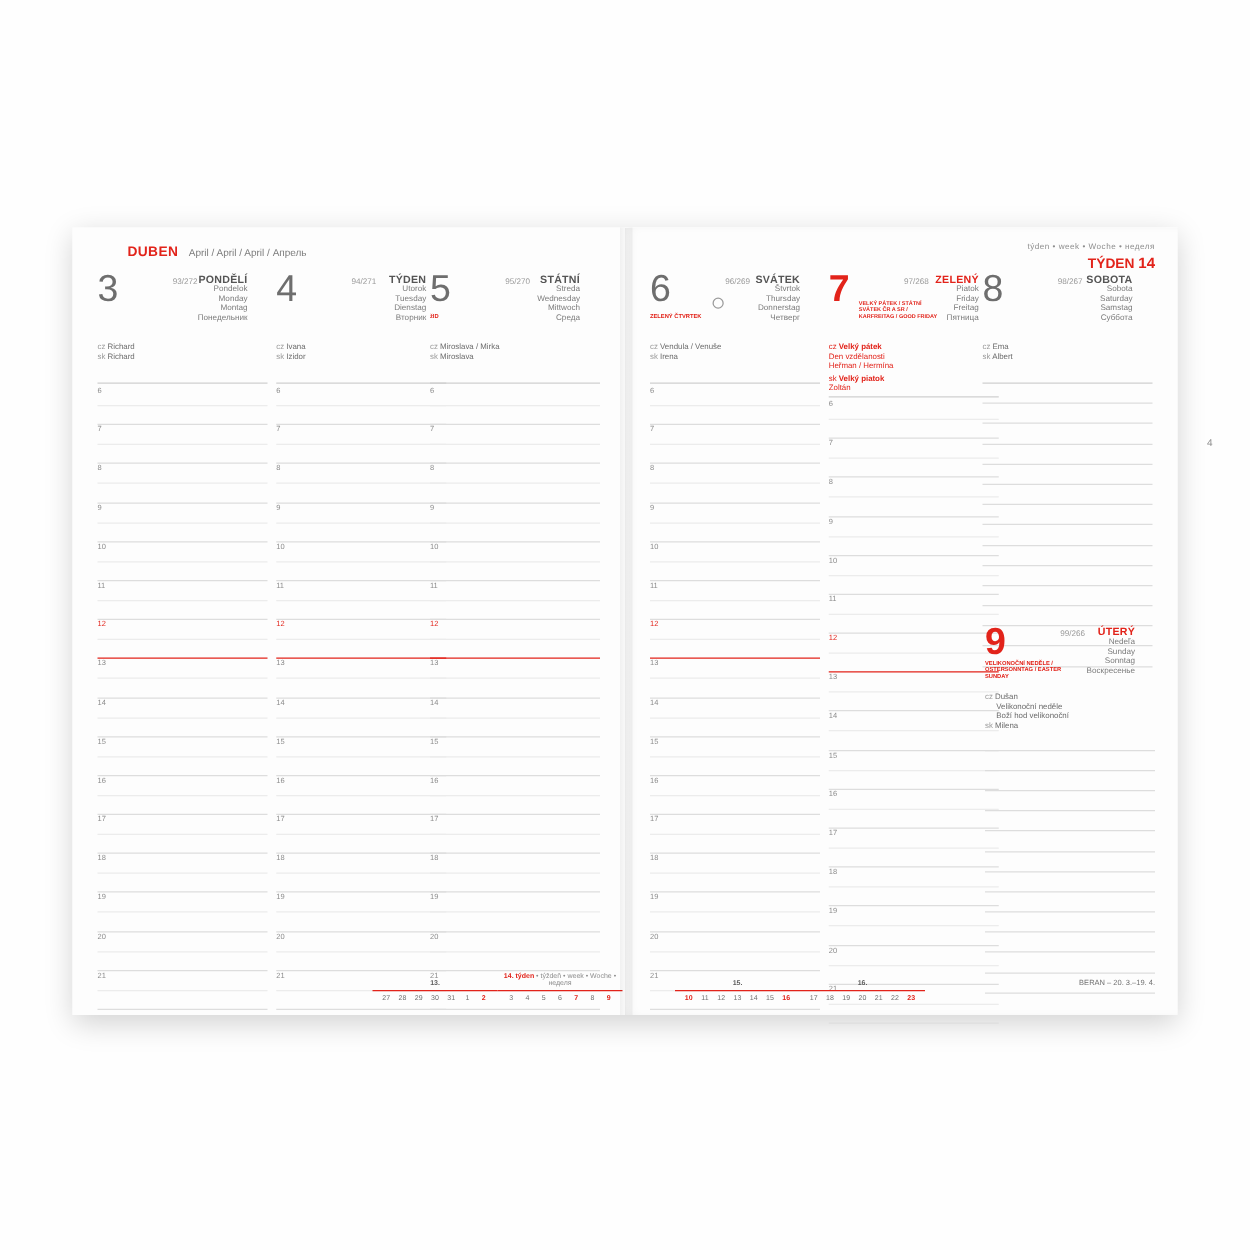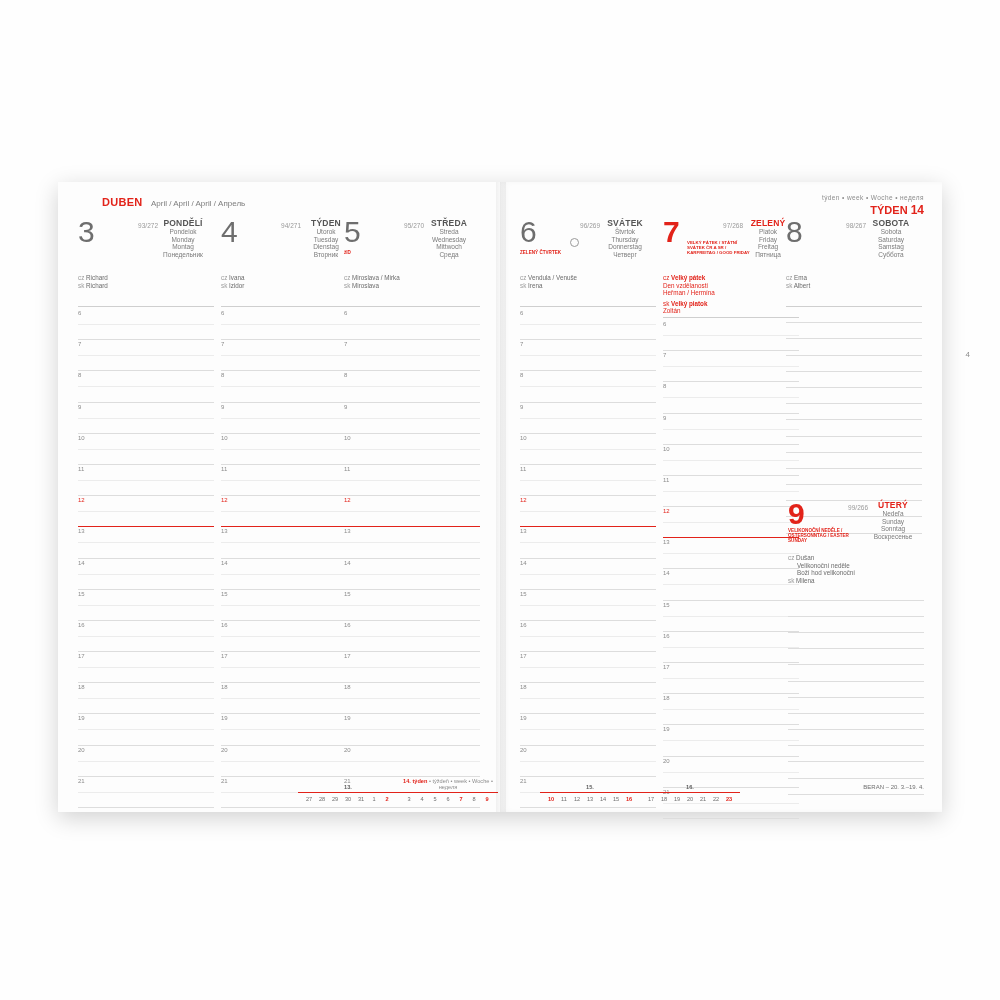--- a/index.html
+++ b/index.html
@@ -24,21 +24,21 @@
   .weekhdr .small{font-size:6.5px;color:#8d8d8d;letter-spacing:.4px;}
   .weekhdr .big{font-size:11px;color:#e2231a;font-weight:bold;margin-top:2px;}
   .weekhdr .big b{font-size:12px;}
 
   
   .daycol{position:absolute;top:36px;width:136px;}
   .dnum{font-size:30px;font-weight:300;line-height:28px;color:#6e6e6e;font-family:"Liberation Sans",sans-serif;}
   .dnum.r{color:#e2231a;font-weight:bold;}
   .dtop{position:relative;height:54px;}
   .dayofyear{position:absolute;right:56px;top:4px;font-size:6.5px;color:#9a9a9a;}
-  .dnames{position:absolute;right:4px;top:0;width:54px;text-align:center;}
+  .dnames{position:absolute;right:16px;top:0;width:54px;text-align:right;}
   .dnames .n1{font-size:8.5px;font-weight:bold;color:#555;letter-spacing:.2px;}
   .dnames .n1.r{color:#e2231a;}
   .dnames .nx{font-size:6.5px;color:#7b7b7b;line-height:7.6px;}
   .moon{position:absolute;left:2px;top:30px;width:7px;height:7px;border:1px solid #9a9a9a;border-radius:50%;}
   .tinyred{position:absolute;left:0;top:32px;font-size:4.6px;color:#e2231a;font-weight:bold;line-height:5.2px;width:54px;}
   .tinyred2{position:absolute;left:0;top:16px;font-size:4.4px;color:#e2231a;font-weight:bold;line-height:5px;width:72px;}
 
   .names{font-size:6.3px;line-height:7.6px;color:#6b6b6b;margin-top:2px;min-height:30px;}
   .names .cc{color:#9a9a9a;}
   .names.r{color:#e2231a;}
@@ -254,21 +254,21 @@
             </div>
           </div>
       </div>
 
       <div class="daycol" style="left:286px;">
         <div class="dtop">
           <div class="dnum">5</div>
           <div class="dayofyear">95/270</div>
           <div class="tinyred">žID</div>
           <div class="dnames">
-            <div class="n1">STŘEDA</div>
+            <div class="n1">STÁTNÍ</div>
             <div class="nx">Streda</div>
             <div class="nx">Wednesday</div>
             <div class="nx">Mittwoch</div>
             <div class="nx">Среда</div>
           </div>
         </div>
         <div class="names">
           <div><span class="cc">cz</span>
             <span>Miroslava / Mirka</span></div>
           <div><span class="cc">sk</span>

